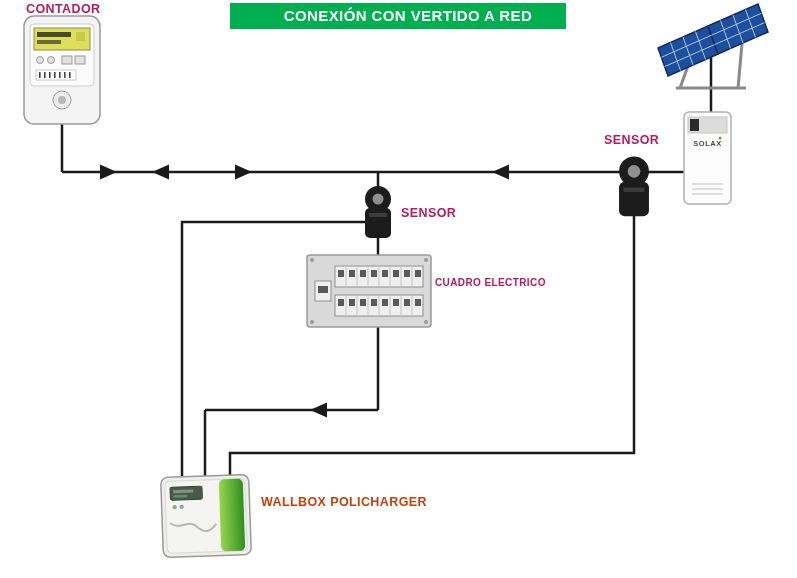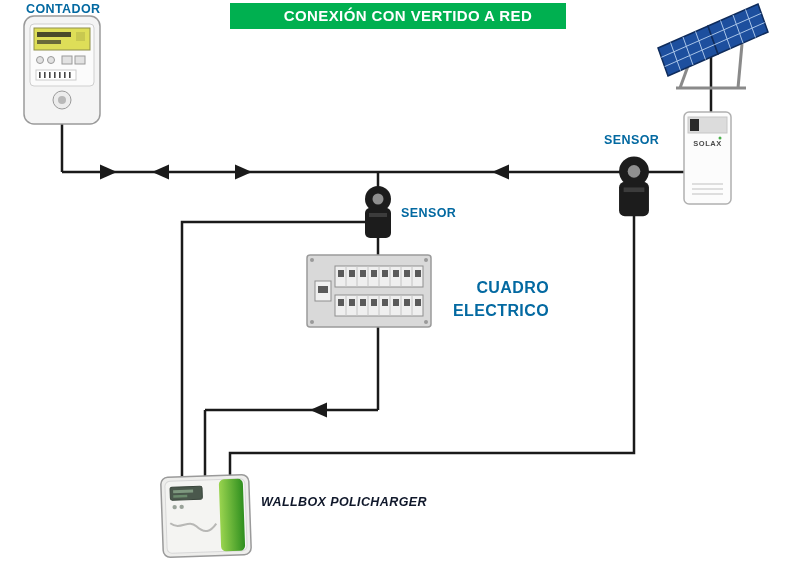--- a/index.html
+++ b/index.html
@@ -4,34 +4,34 @@
 <style>
   * { margin:0; padding:0; box-sizing:border-box; }
   html,body { background:#ffffff; }
   body {
     width:797px; height:578px; position:relative; overflow:hidden;
     font-family:"Liberation Sans", sans-serif;
   }
   .stage { position:absolute; left:0; top:0; width:797px; height:578px; }
   svg.diagram { position:absolute; left:0; top:0; }
   .lbl {
-    position:absolute; font-weight:bold; font-size:12.5px; color:#0369a1;
+    position:absolute; font-weight:bold; font-size:12.5px; color:#be185d;
     letter-spacing:.4px; white-space:nowrap;
   }
   .banner {
     position:absolute; left:230px; top:3px; width:336px; height:26px;
     background:#00b050; color:#ffffff; font-weight:bold; font-size:15px;
     text-align:center; line-height:26px; letter-spacing:.4px;padding-left:20px;
   }
   .contador-lbl { left:26px; top:2px; }
   .sensor-grid-lbl { left:604px; top:133px; }
   .sensor-house-lbl { left:401px; top:206px; }
-  .cuadro-lbl { left:415px; top:276px; width:134px; text-align:right;
-    white-space:normal; line-height:1.45; font-size:16px; }
-  .wallbox-lbl { left:261px; top:495px; color:#0f172a;font-style:italic; }
+  .cuadro-lbl { left:435px; top:276px; width:134px; text-align:left;
+    white-space:normal; line-height:1.45; font-size:10px; }
+  .wallbox-lbl { left:261px; top:495px; color:#c2410c; }
 </style>
 </head>
 <body>
 
 <div class="stage">
 
   <svg class="diagram" width="797" height="578" viewBox="0 0 797 578">
     <defs>
       <linearGradient id="wgreen" x1="0" y1="0" x2="1" y2="0">
         <stop offset="0" stop-color="#9ad44f"></stop>

